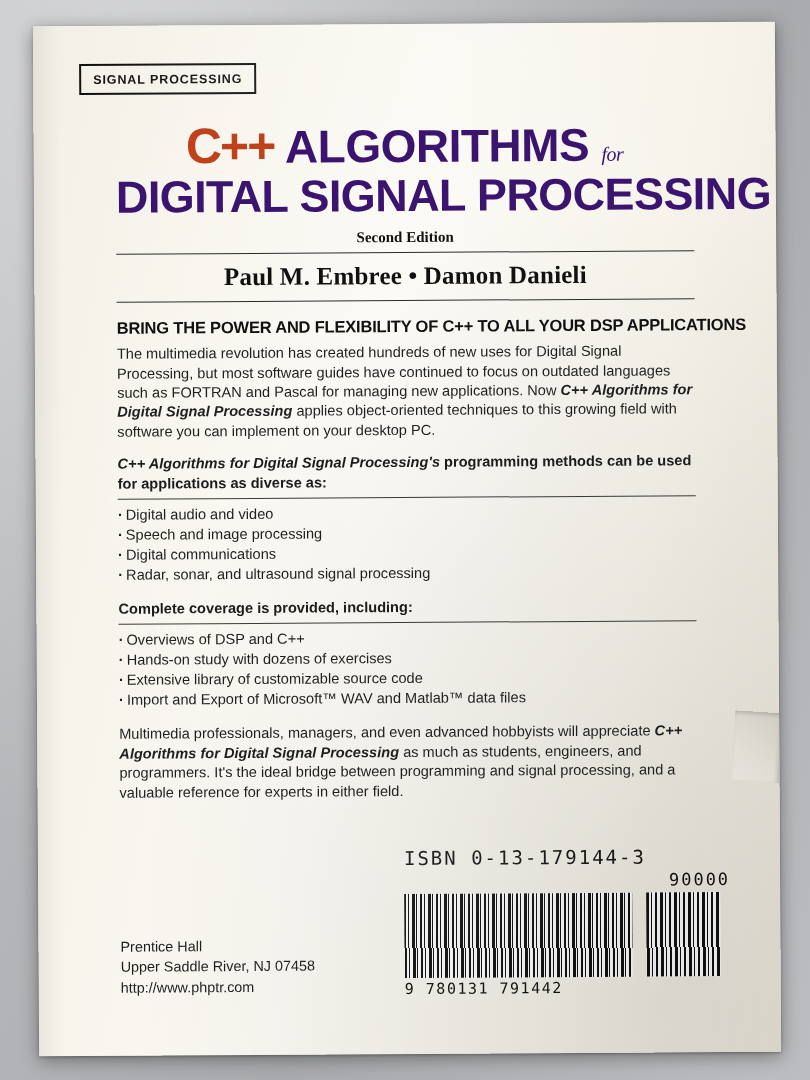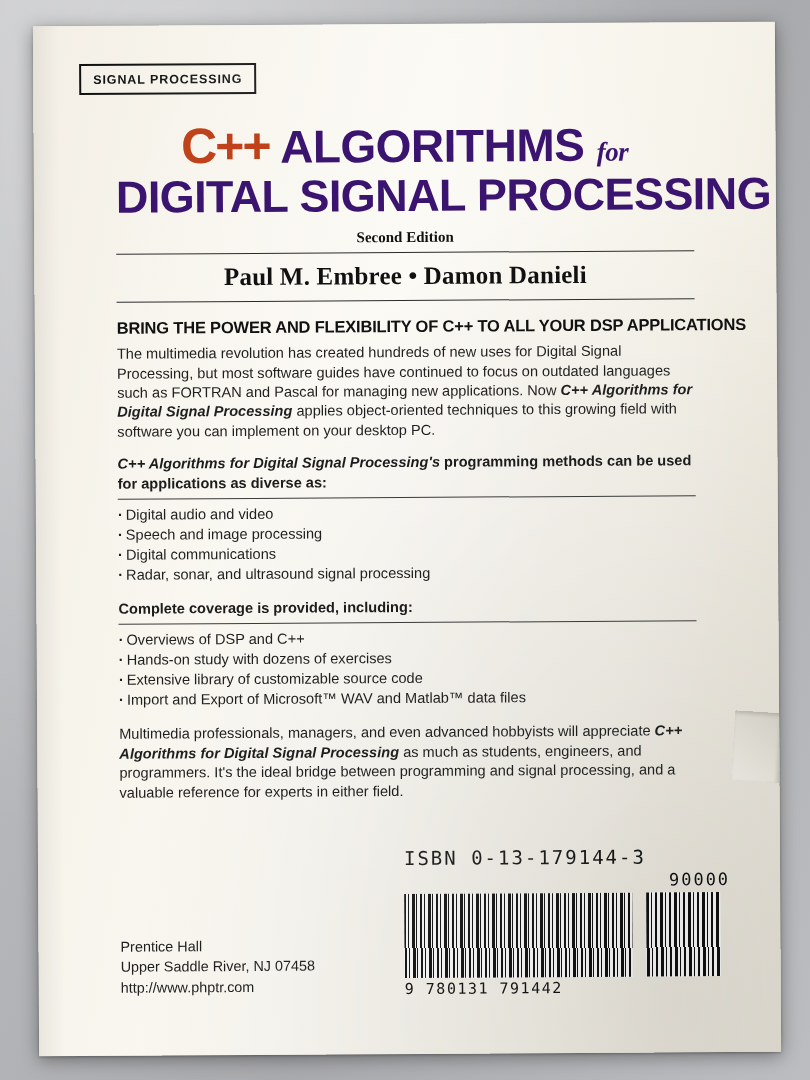--- a/index.html
+++ b/index.html
@@ -105,22 +105,22 @@
     font-stretch: condensed;
   }
   .algos {
     color: #3b1470;
     font-size: 46px;
   }
   .forword {
     color: #3b1470;
     font-family: "Liberation Serif", serif;
     font-style: italic;
-    font-weight: bold;
-    font-size: 27px;
+    font-weight: normal;
+    font-size: 20px;
   }
   .title-line2 {
     color: #3b1470;
     font-weight: bold;
     font-size: 45px;
     line-height: 1.05;
     margin-top: 2px;
     letter-spacing: -0.6px;
     white-space: nowrap;
   }

